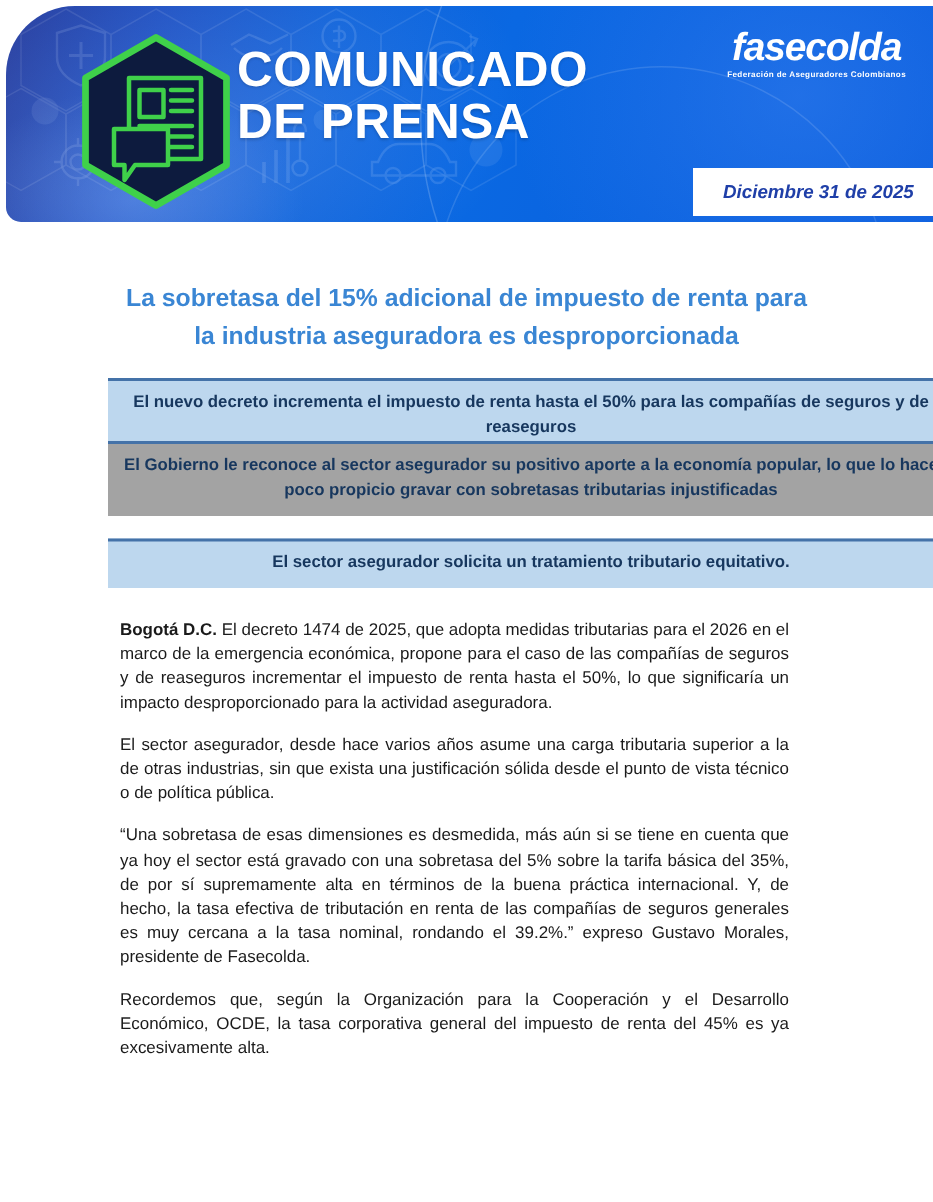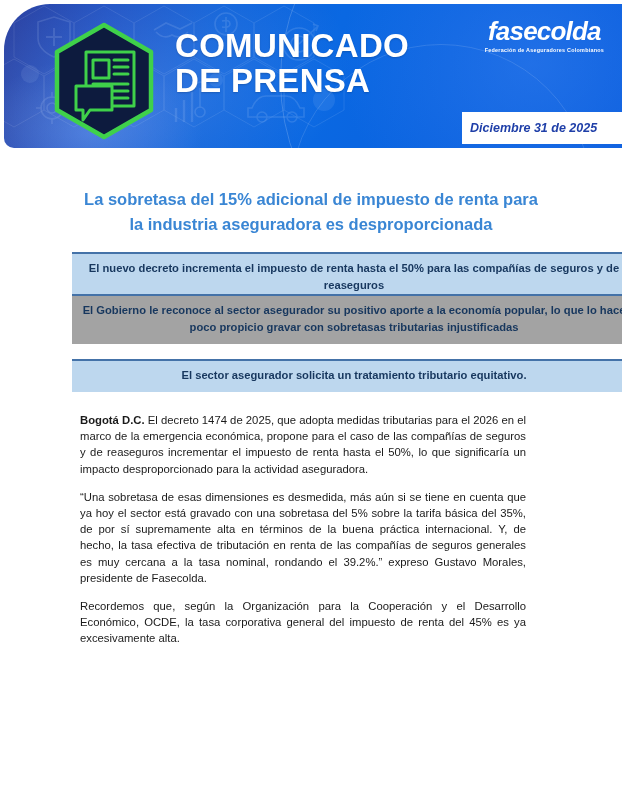--- a/index.html
+++ b/index.html
@@ -80,21 +80,21 @@
     position: absolute;
     left: 46px;
     top: 18px;
     width: 108px;
     height: 118px;
   }
 
   
   .banner-title {
     position: absolute;
-    left: 171px;
+    left: 154px;
     top: 24px;
     color: #ffffff;
     font-weight: 800;
     font-size: 33px;
     line-height: 35px;
     letter-spacing: .3px;
     font-family: "Liberation Sans", sans-serif;
     text-shadow: 0 1px 2px rgba(0,0,0,.18);
   }
   .banner-title .l2 { display: block; }
@@ -133,21 +133,21 @@
     height: 32px;
     background: #ffffff;
     display: flex;
     align-items: center;
   }
   .date-badge-text {
     color: #1f3fa8;
     font-weight: 700;
     font-style: italic;
     font-size: 12.5px;
-    padding-left: 8px;
+    padding-left: 20px;
     font-family: "Liberation Sans", sans-serif;
   }
 
   
   .doc-title {
     position: absolute;
     left: 80px;
     top: 176px;
     width: 462px;
     text-align: center;
@@ -293,15 +293,16 @@
 </div>
 
 <h1 class="doc-title">La sobretasa del 15% adicional de impuesto de renta para la industria aseguradora es desproporcionada</h1>
 
 <div class="hl-box filled" id="hl1">El nuevo decreto incrementa el impuesto de renta hasta el 50% para las compañías de seguros y de reaseguros</div>
 <div class="hl-box plain" id="hl2">El Gobierno le reconoce al sector asegurador su positivo aporte a la economía popular, lo que lo hace poco propicio gravar con sobretasas tributarias injustificadas</div>
 <div class="hl-box filled" id="hl3">El sector asegurador solicita un tratamiento tributario equitativo.</div>
 
 <div class="body-wrap">
   <p class="para"><b>Bogotá D.C.</b><span> El decreto 1474 de 2025, que adopta medidas tributarias para el 2026 en el marco de la emergencia económica, propone para el caso de las compañías de seguros y de reaseguros incrementar el impuesto de renta hasta el 50%, lo que significaría un impacto desproporcionado para la actividad aseguradora.</span></p>
+  <p class="para">El sector asegurador, desde hace varios años asume una carga tributaria superior a la de otras industrias, sin que exista una justificación sólida desde el punto de vista técnico o de política pública.</p>
   <p class="para">“Una sobretasa de esas dimensiones es desmedida, más aún si se tiene en cuenta que ya hoy el sector está gravado con una sobretasa del 5% sobre la tarifa básica del 35%, de por sí supremamente alta en términos de la buena práctica internacional. Y, de hecho, la tasa efectiva de tributación en renta de las compañías de seguros generales es muy cercana a la tasa nominal, rondando el 39.2%.” expreso Gustavo Morales, presidente de Fasecolda.</p>
   <p class="para">Recordemos que, según la Organización para la Cooperación y el Desarrollo Económico, OCDE, la tasa corporativa general del impuesto de renta del 45% es ya excesivamente alta.</p>
 </div>
 
 </body></html>

